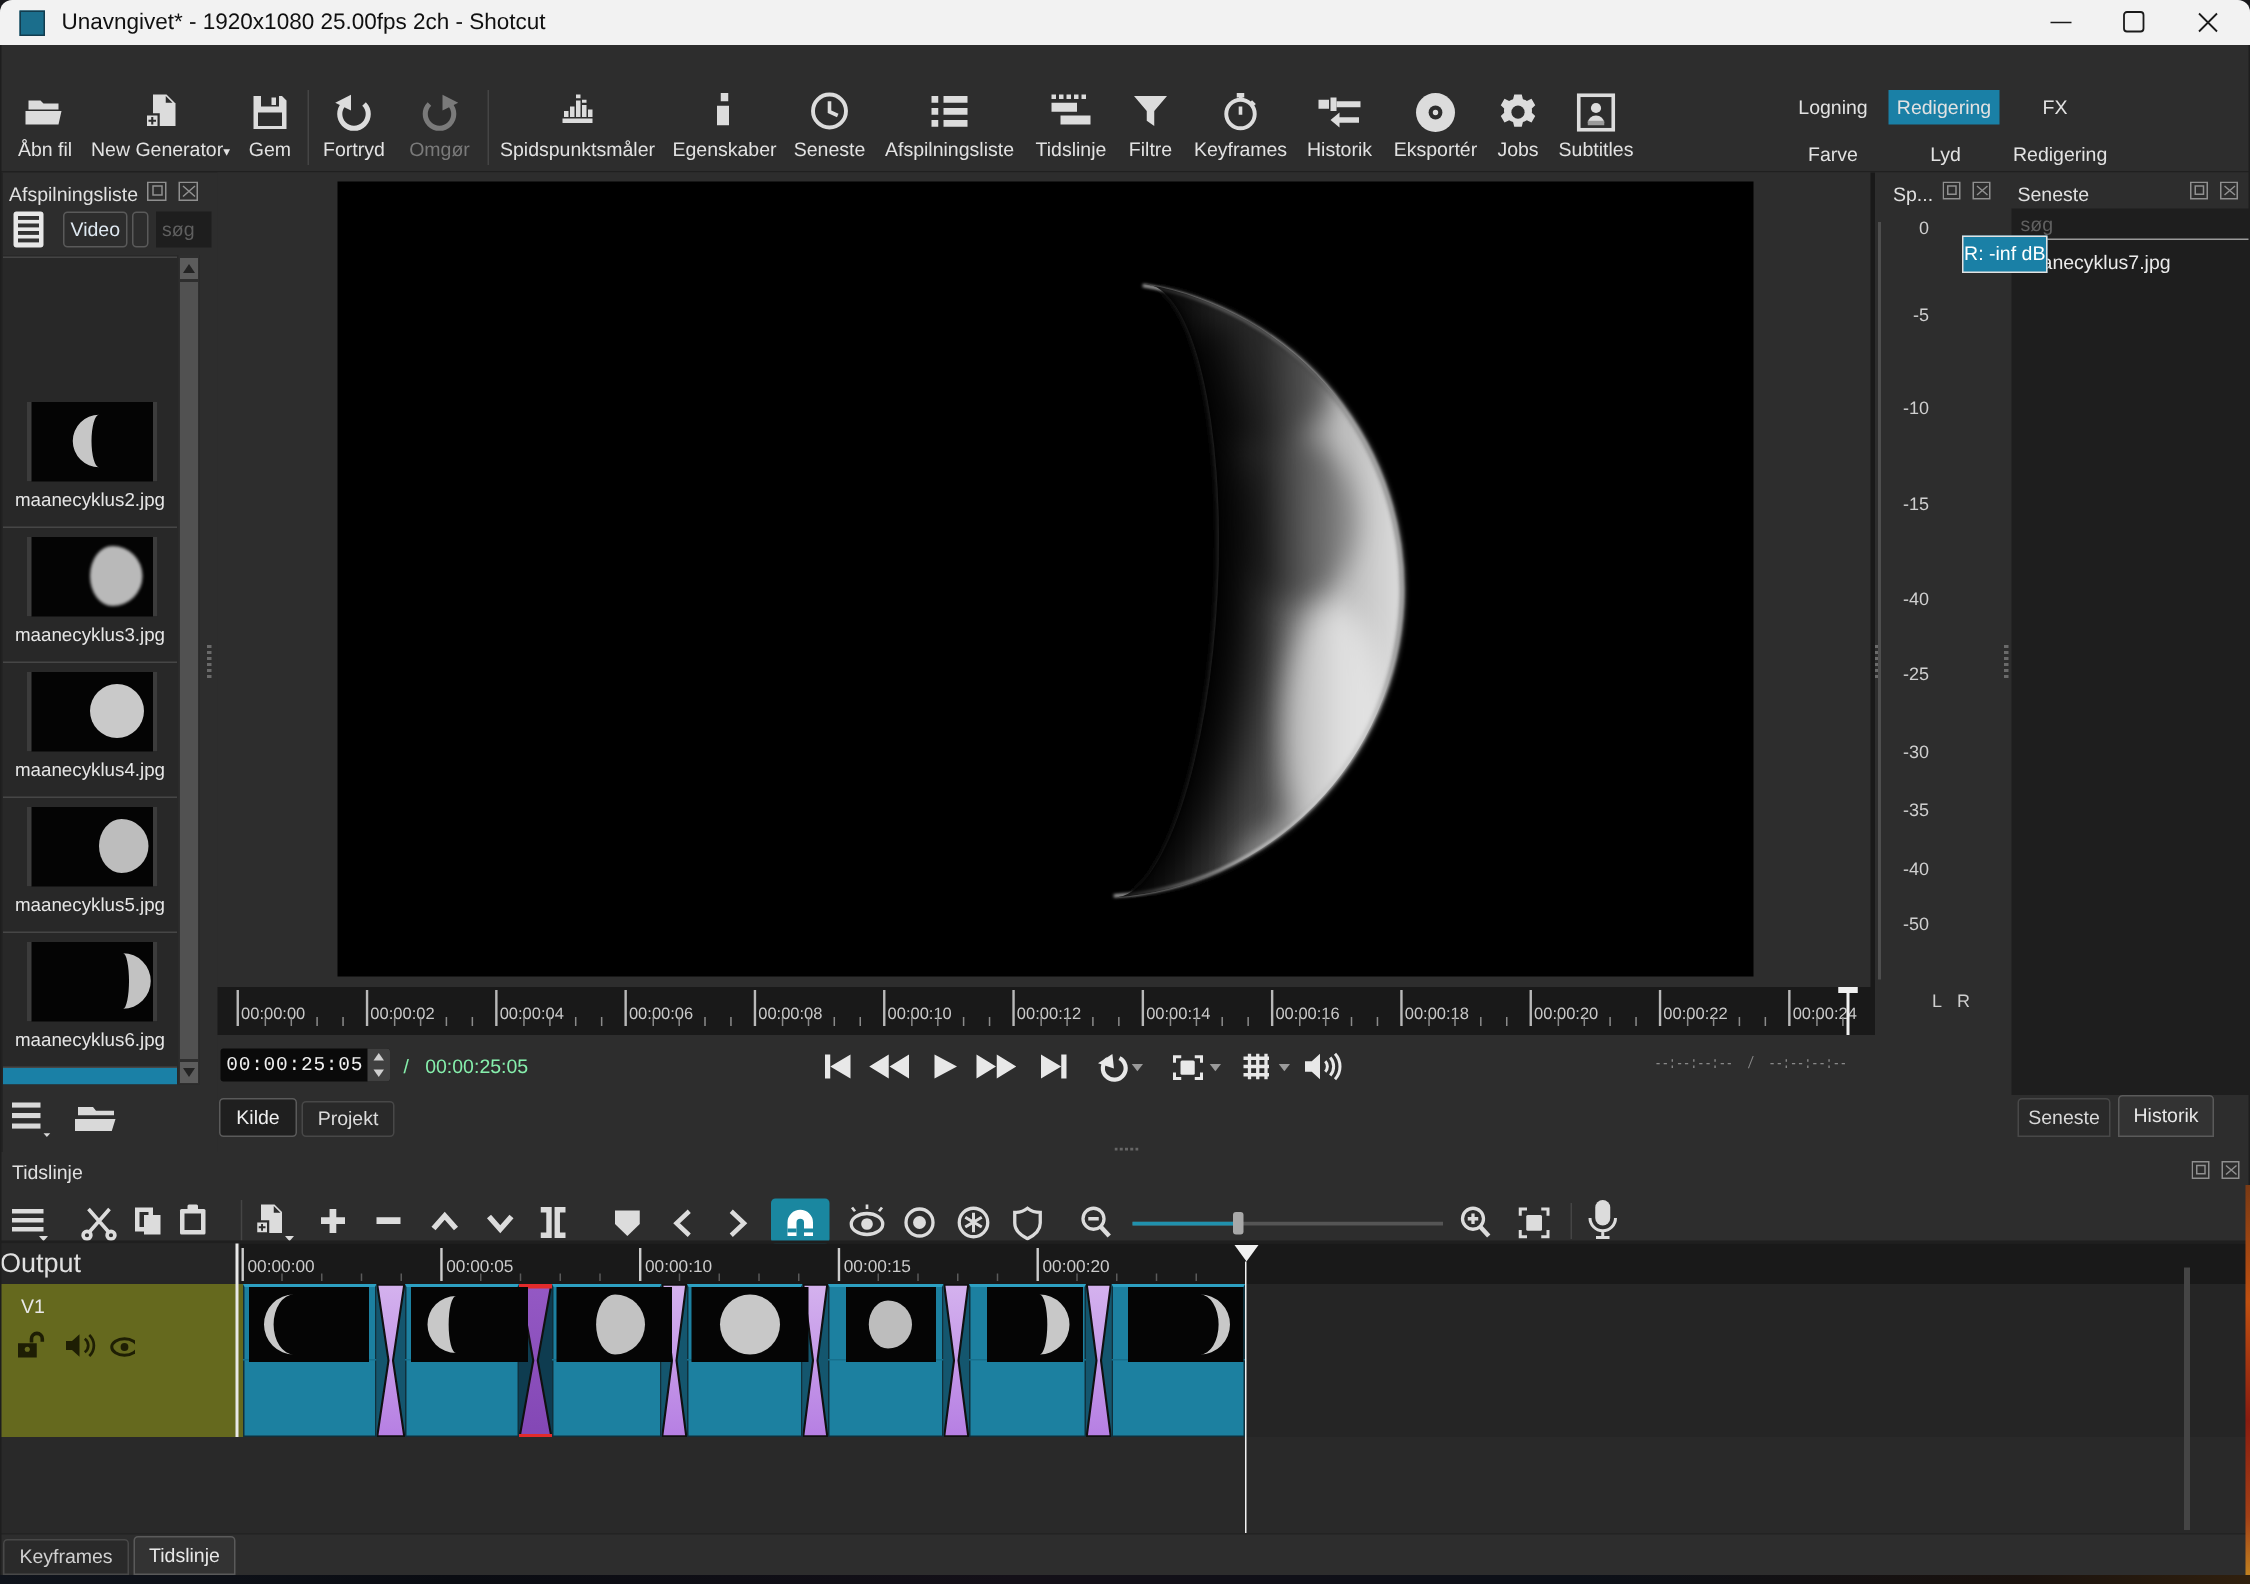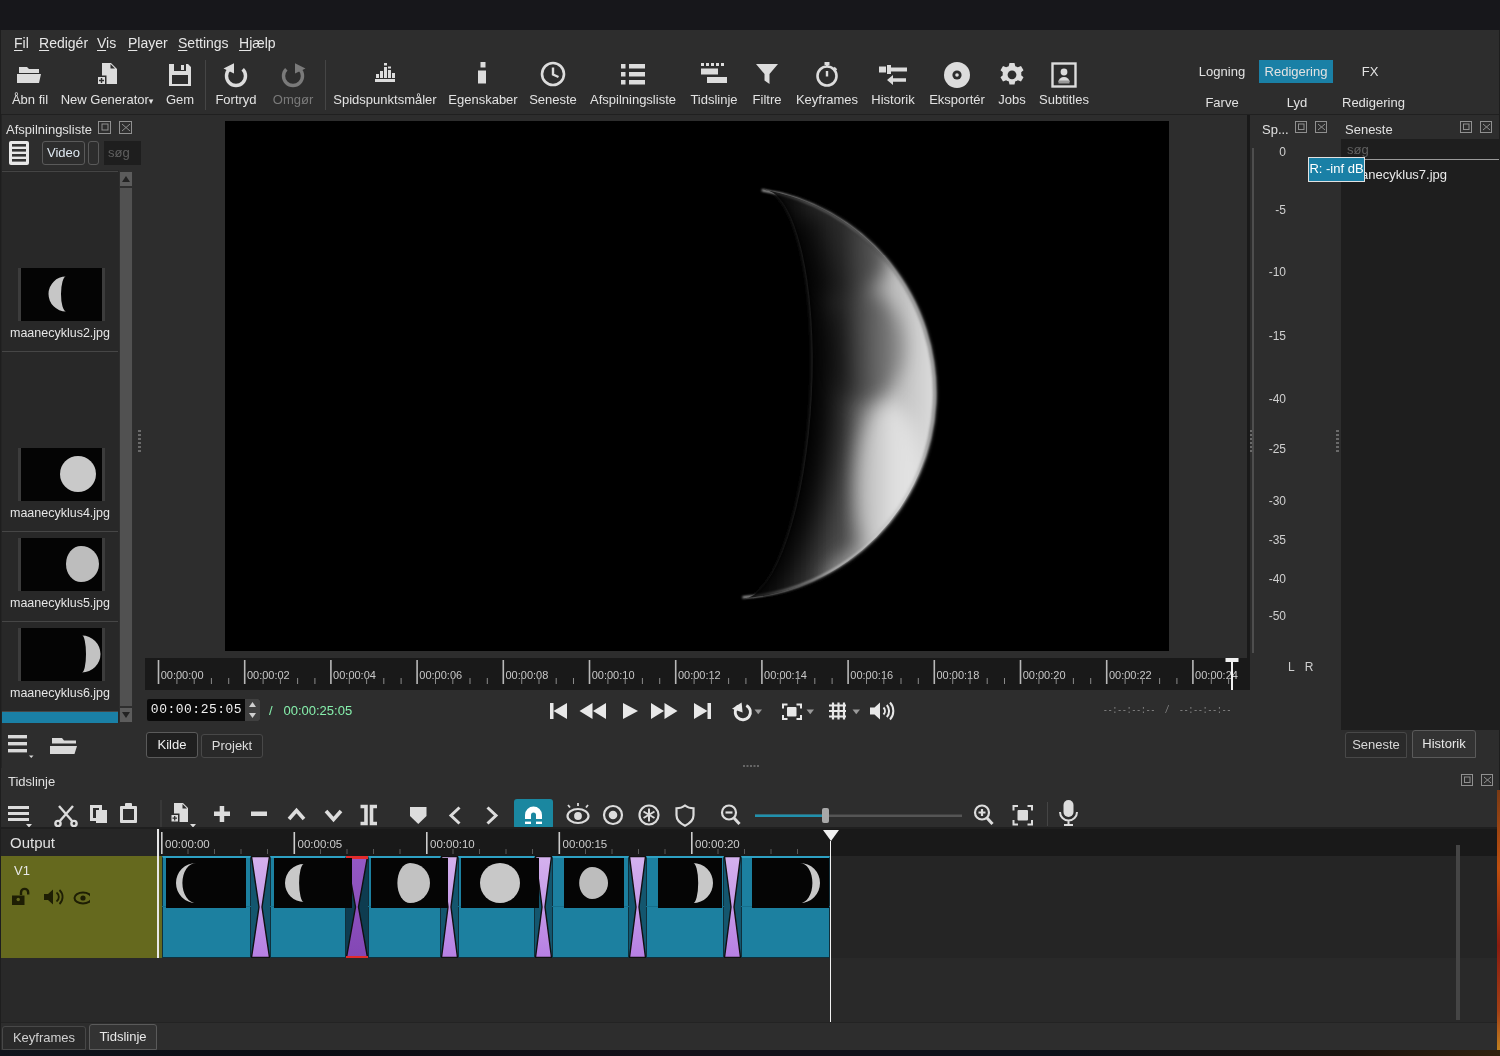--- a/index.html
+++ b/index.html
@@ -29,29 +29,30 @@
   .pthumb svg { position:absolute; left:-3px; top:0; }
   .pname { position:absolute; top:64px; width:116px; text-align:center; color:#e6e6e6; font-size:12.5px; }
   
   .ptitle { font-size:13px; color:#e0e0e0; }
 </style>
 </head>
 <body>
 <div id="app">
     <div class="abs" style="left:0;top:0;width:1500px;height:30px;background:#17171b"></div>
 
-
-  <div id="menubar" class="abs">
-    <span class="mi" style="left:14px"><u>F</u>il</span>
-    <span class="mi" style="left:39px"><u>R</u>edigér</span>
-    <span class="mi" style="left:97px"><u>V</u>is</span>
-    <span class="mi" style="left:128px"><u>P</u>layer</span>
-    <span class="mi" style="left:178px"><u>S</u>ettings</span>
-    <span class="mi" style="left:239px"><u>H</u>jælp</span>
+  <div id="titlebar" class="abs">
+    <div class="ticon abs"></div>
+    <div class="ttext abs">Unavngivet* - 1920x1080 25.00fps 2ch - Shotcut</div>
+    <svg class="abs" style="left:1352px;top:0" width="148" height="30">
+      <line x1="15" y1="15" x2="29" y2="15" stroke="#1a1a1a" stroke-width="1"></line>
+      <rect x="64" y="8" width="13" height="13" fill="none" stroke="#1a1a1a" stroke-width="1.2" rx="2"></rect>
+      <path d="M 114 9 L 126 21 M 126 9 L 114 21" stroke="#1a1a1a" stroke-width="1.2"></path>
+    </svg>
   </div>
+
 
   <div id="toolbar" class="abs">
     <div class="tbtn" style="left:30px">
         <svg width="30" height="28" viewBox="0 0 30 28">
           <path fill="#dcdcdc" d="M4 6 h8 l2 2 h10 v4 h-20 z M2 13 h24 l-2 9 h-22 l0 -9 z"></path>
         </svg>
         <div class="lbl">Åbn fil</div>
       </div>
     <div class="tbtn" style="left:107px">
         <svg width="28" height="28" viewBox="0 0 28 28">
@@ -228,20 +229,28 @@
 
     <div class="abs" style="left:2px;top:55px;width:131px;height:553px;background:#282828;overflow:hidden">
       <div class="abs" style="left:0;top:1px;width:116px;height:1px;background:#444"></div>
       <div class="pitem" style="top:92px">
           <div class="pthumb">
             <svg width="87" height="53">
               <path fill="#c6c6c6" d="M48 8.5 A17.5 17.5 0 0 0 48 43.5 A5 17.5 0 0 1 48 8.5 Z"></path>
             </svg>
           </div>
           <div class="pname">maanecyklus2.jpg</div>
+        </div>
+      <div class="pitem" style="top:182px">
+          <div class="pthumb">
+            <svg width="87" height="53">
+              <path fill="#b9b9b9" d="M57 6 A20 20 0 0 1 57 46 A15 20 0 0 1 57 6 Z" filter="blur(1px)"></path>
+            </svg>
+          </div>
+          <div class="pname">maanecyklus3.jpg</div>
         </div>
       <div class="pitem" style="top:272px">
           <div class="pthumb">
             <svg width="87" height="53">
               <circle cx="60" cy="26" r="18" fill="#c9c9c9"></circle>
             </svg>
           </div>
           <div class="pname">maanecyklus4.jpg</div>
         </div>
       <div class="pitem" style="top:362px">
@@ -618,21 +627,21 @@
             <path d="M1013.5 13.5 v-4.5 h4.5 M1027.5 9 h4.5 v4.5 M1032 23 v4.5 h-4.5 M1018 27.5 h-4.5 v-4.5"></path>
           </g>
       <rect x="1047" y="5" width="1" height="24" fill="#454545"></rect>
       <path d="M1063.5 8 a5 5 0 0 1 10 0 v7 a5 5 0 0 1 -10 0 z" fill="#dcdcdc"></path>
       <path d="M1060 15 a8.5 8.5 0 0 0 17 0 M1068.5 23.5 v4 M1064 28 h9" stroke="#dcdcdc" stroke-width="2" fill="none"></path>
       <rect x="160.5" y="3" width="1" height="27" fill="#454545"></rect>
     </svg></div>
     <div class="abs" style="left:0;top:59px;width:1500px;height:2px;background:#1f1f1f"></div>
 
     <div class="abs" style="left:160px;top:61px;width:1340px;height:27px;background:#191919"></div>
-    <div class="abs" style="left:0;top:61px;width:160px;height:27px;background:#262626;color:#e0e0e0;font-size:15px;line-height:27px;padding-left:10px">Output</div>
+    <div class="abs" style="left:0;top:61px;width:160px;height:27px;background:#262626;color:#e0e0e0;font-size:18px;line-height:27px;">Output</div>
     <svg class="abs" style="left:0;top:61px" width="1340" height="27">
         <rect x="161.0" y="3" width="1.6" height="22" fill="#cccccc"></rect>
         <text x="165.0" y="19" font-size="11.5" fill="#cccccc" font-family="Liberation Sans">00:00:00</text>
         <rect x="293.5" y="3" width="1.6" height="22" fill="#cccccc"></rect>
         <text x="297.5" y="19" font-size="11.5" fill="#cccccc" font-family="Liberation Sans">00:00:05</text>
         <rect x="426.0" y="3" width="1.6" height="22" fill="#cccccc"></rect>
         <text x="430.0" y="19" font-size="11.5" fill="#cccccc" font-family="Liberation Sans">00:00:10</text>
         <rect x="558.5" y="3" width="1.6" height="22" fill="#cccccc"></rect>
         <text x="562.5" y="19" font-size="11.5" fill="#cccccc" font-family="Liberation Sans">00:00:15</text>
         <rect x="691.0" y="3" width="1.6" height="22" fill="#cccccc"></rect>

